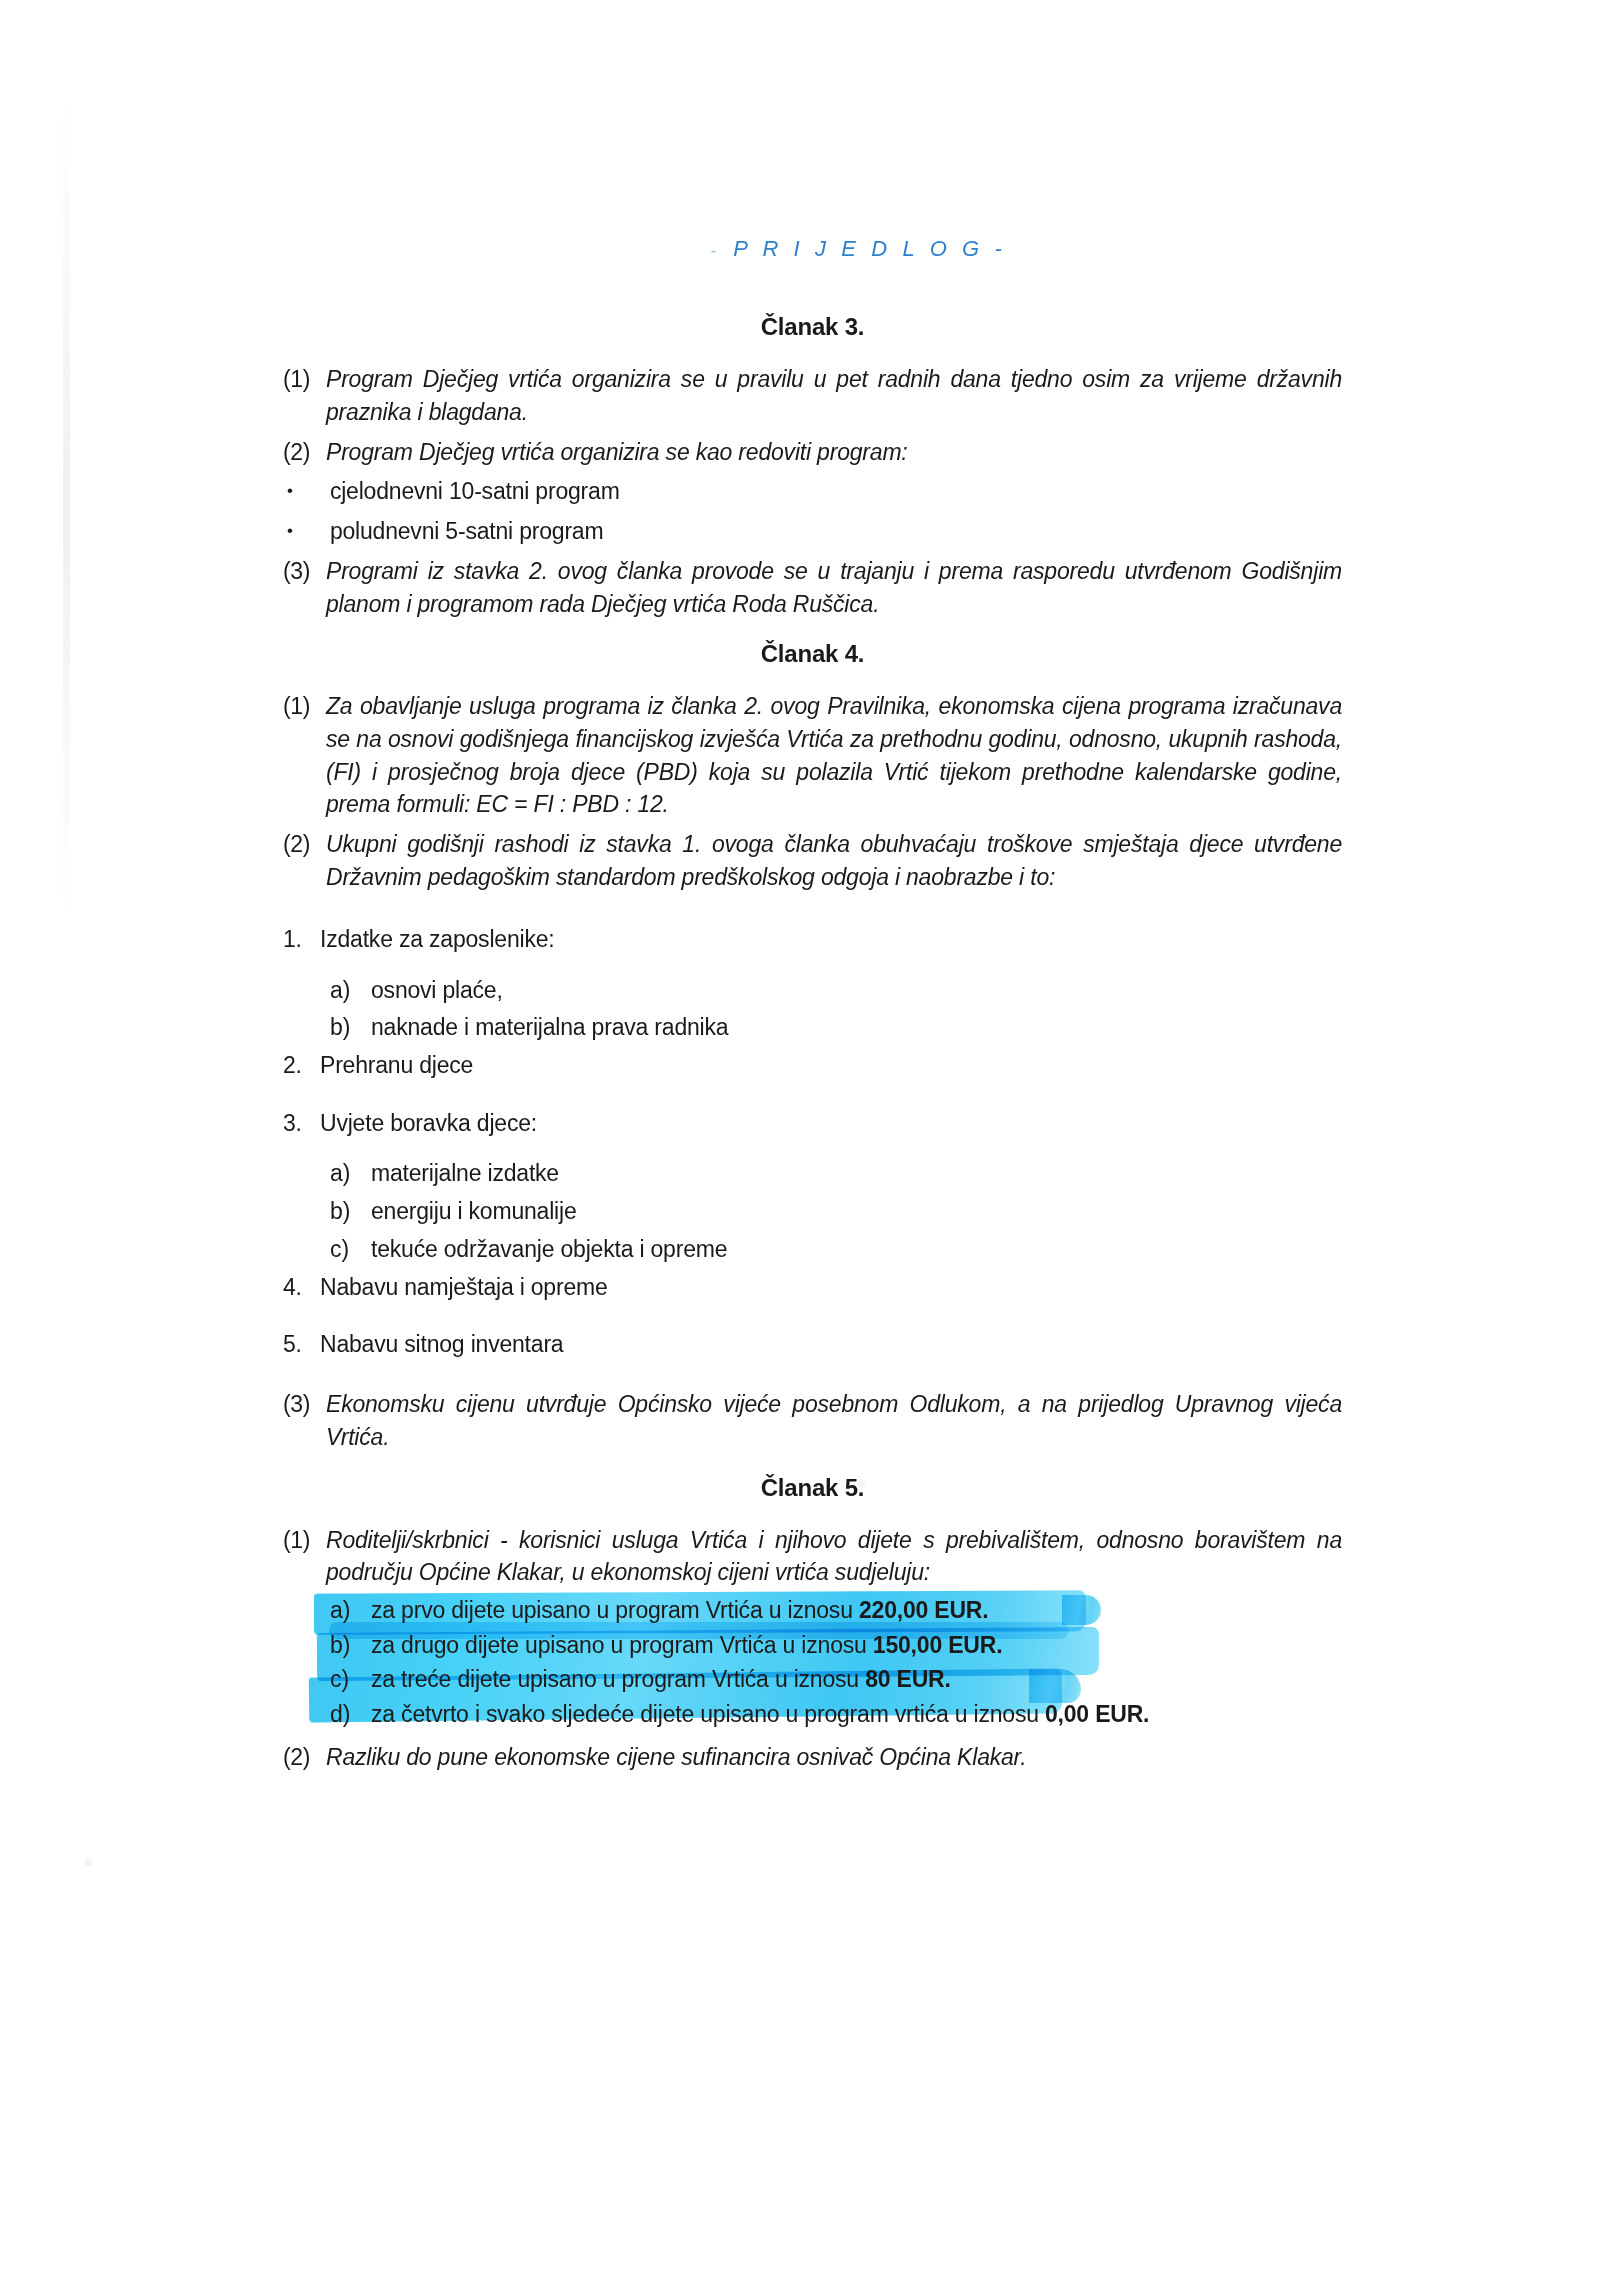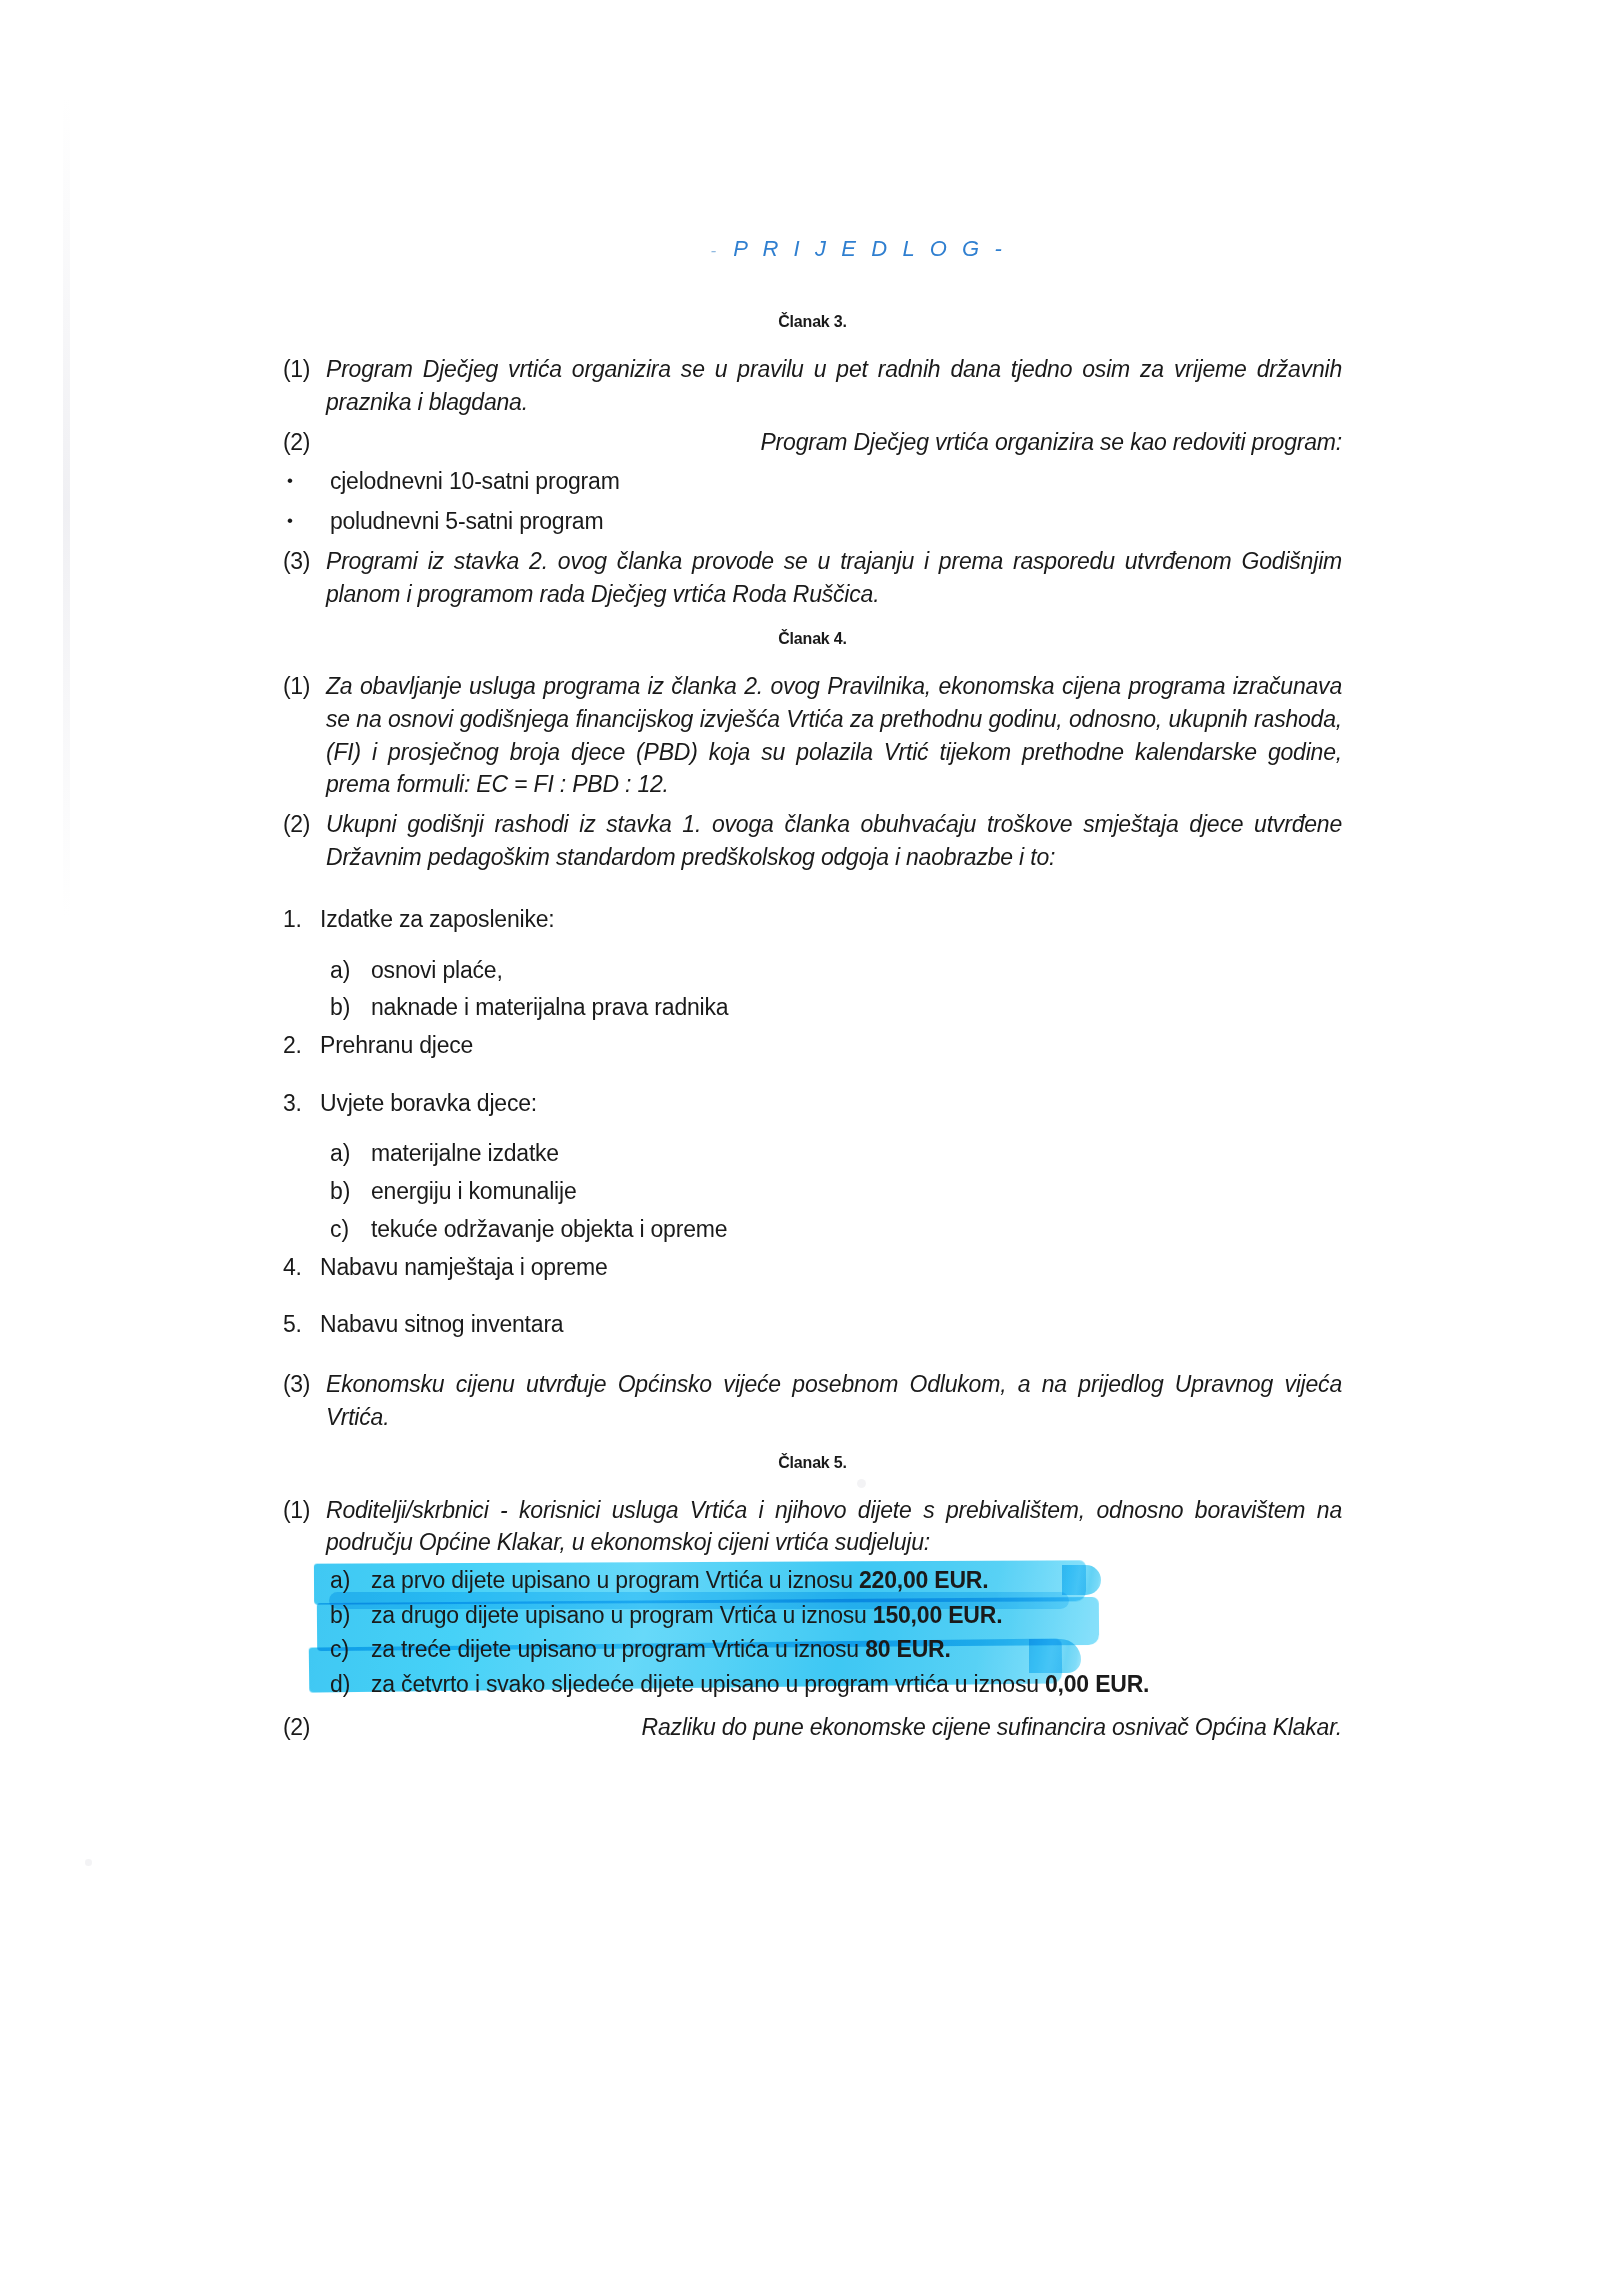--- a/index.html
+++ b/index.html
@@ -56,21 +56,21 @@
     letter-spacing: 0;
     font-size: 17px;
     color: #8fb9e0;
     margin-right: 17px;
   }
 
   
   .article-heading {
     text-align: center;
     font-weight: bold;
-    font-size: 16px;
+    font-size: 24px;
     margin: 0 0 22px 0;
     letter-spacing: -0.2px;
   }
   .article-heading.spaced-top { margin-top: 20px; }
 
   
   .para {
     display: flex;
     align-items: flex-start;
     font-size: 23px;
@@ -82,21 +82,21 @@
     width: 43px;
     letter-spacing: -0.3px;
   }
   .para .body {
     flex: 1 1 auto;
     text-align: justify;
     text-justify: inter-word;
     letter-spacing: -0.2px;
     font-style: italic;
   }
-  .para .body.nojustify { text-align: right; }
+  .para .body.nojustify { text-align: left; }
 
   
   .bullet-row {
     display: flex;
     align-items: flex-start;
     font-size: 23px;
     line-height: 1.42;
     margin-bottom: 7.2px;
   }
   .bullet-row .bullet-dot {

